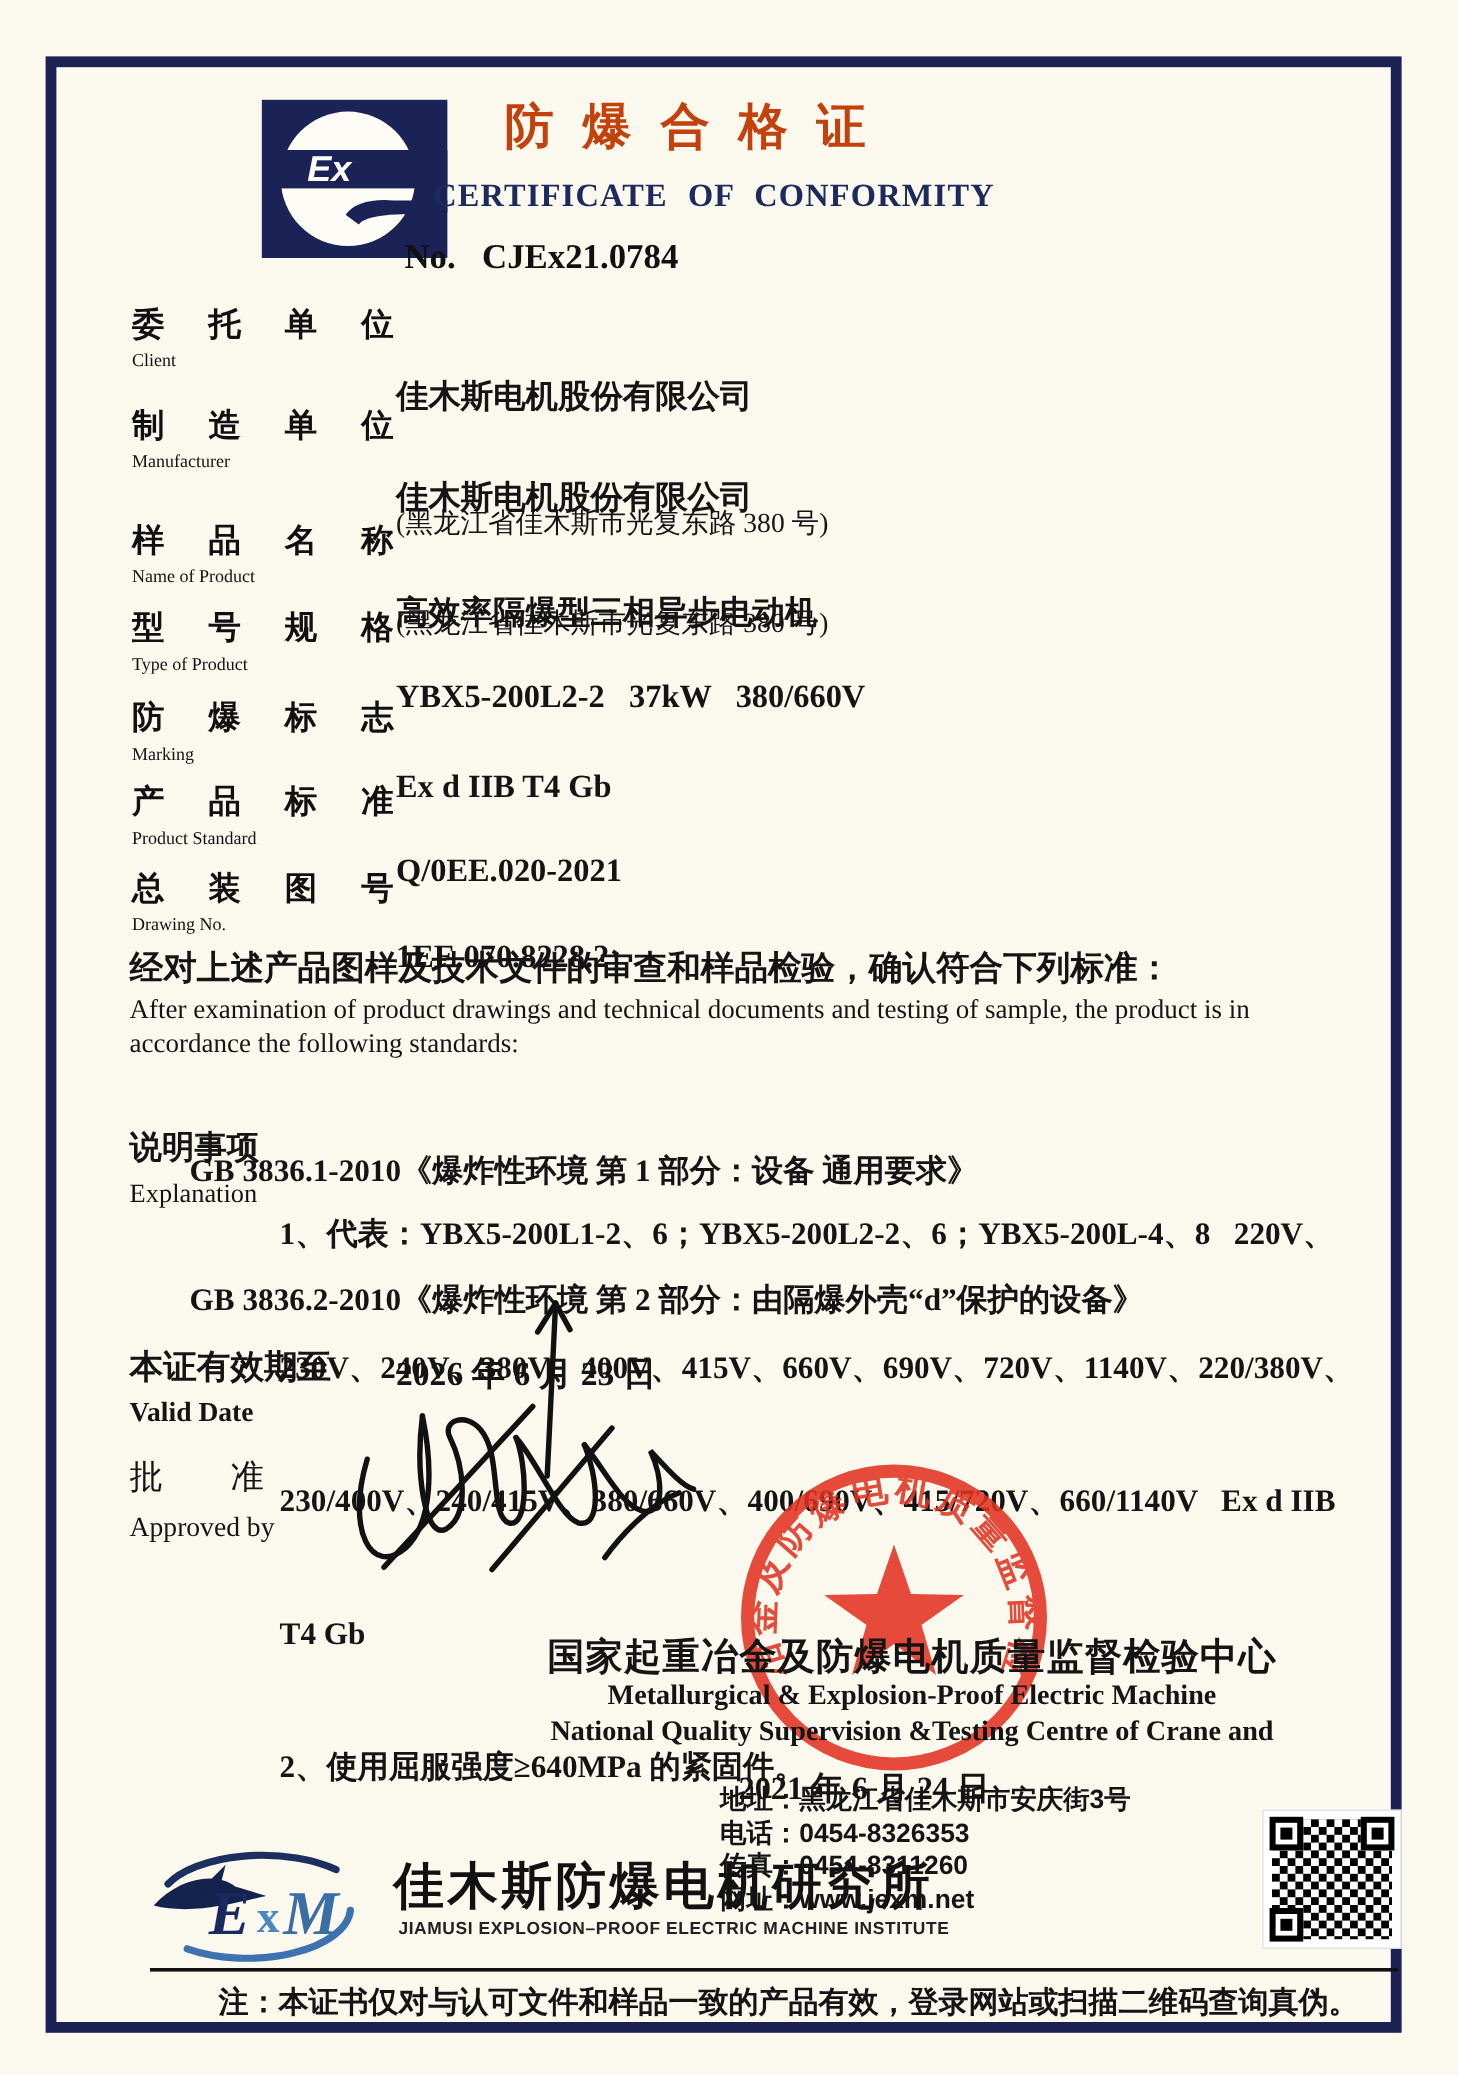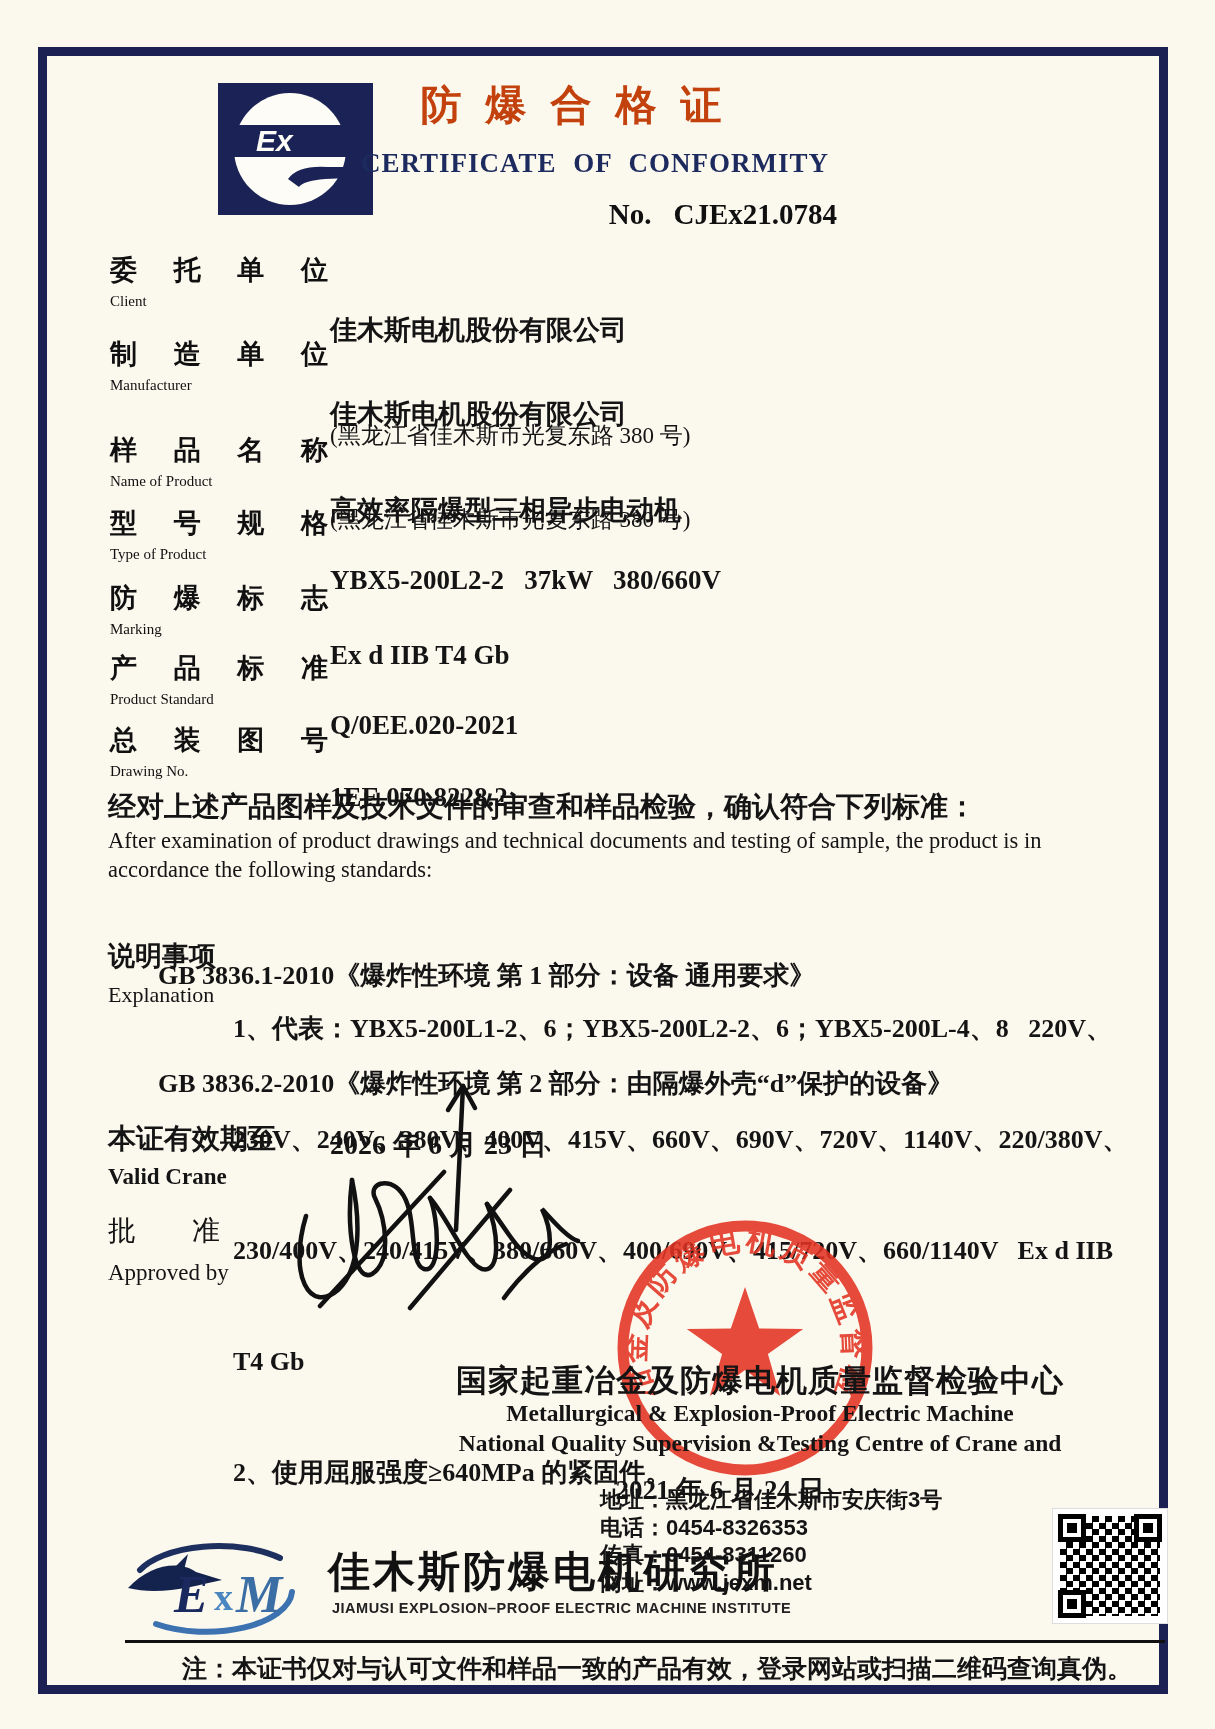--- a/index.html
+++ b/index.html
@@ -18,21 +18,21 @@
     left:318px;top:78px;width:530px;text-align:center;
     font-size:41px;font-weight:700;color:#c2410c;letter-spacing:24px;
     font-family:"Liberation Sans",sans-serif;white-space:nowrap;
   }
   .title-en{
     left:330px;top:148px;width:530px;text-align:center;
     font-size:27px;font-weight:700;color:#1c2a5e;letter-spacing:1px;word-spacing:9px;
     font-family:"Liberation Serif",serif;white-space:nowrap;
   }
   .certno{
-    left:337px;top:198px;width:500px;text-align:right;
+    left:337px;top:198px;width:500px;text-align:left;
     font-size:29px;font-weight:600;font-family:"Liberation Serif",serif;color:#101010;
     white-space:pre;
   }
   .certno .gap{display:inline-block;width:22px;}
 
   
   .flabel{left:110px;width:218px;}
   .flabel .cn{
     font-size:27px;font-weight:700;color:#101010;
     text-align:justify;text-align-last:justify;width:218px;
@@ -177,21 +177,21 @@
 <div class="abs expl-lines">
   <div>1、代表：YBX5-200L1-2、6；YBX5-200L2-2、6；YBX5-200L-4、8   220V、</div>
   <div>230V、240V、380V、400V、415V、660V、690V、720V、1140V、220/380V、</div>
   <div>230/400V、240/415V、380/660V、400/690V、415/720V、660/1140V   Ex d IIB</div>
   <div>T4 Gb</div>
   <div>2、使用屈服强度≥640MPa 的紧固件。</div>
 </div>
 
 <div class="abs valid-label">
   <div class="cn">本证有效期至</div>
-  <div class="en">Valid Crane</div>
+  <div class="en">Valid Date</div>
 </div>
 <div class="abs valid-value">2026 年 6 月 23 日</div>
 
 <div class="abs appr-label">
   <div class="cn">批　　准</div>
   <div class="en">Approved by</div>
 </div>
 
 <div class="abs signature">
   <svg width="340" height="250" viewBox="0 0 340 250">

